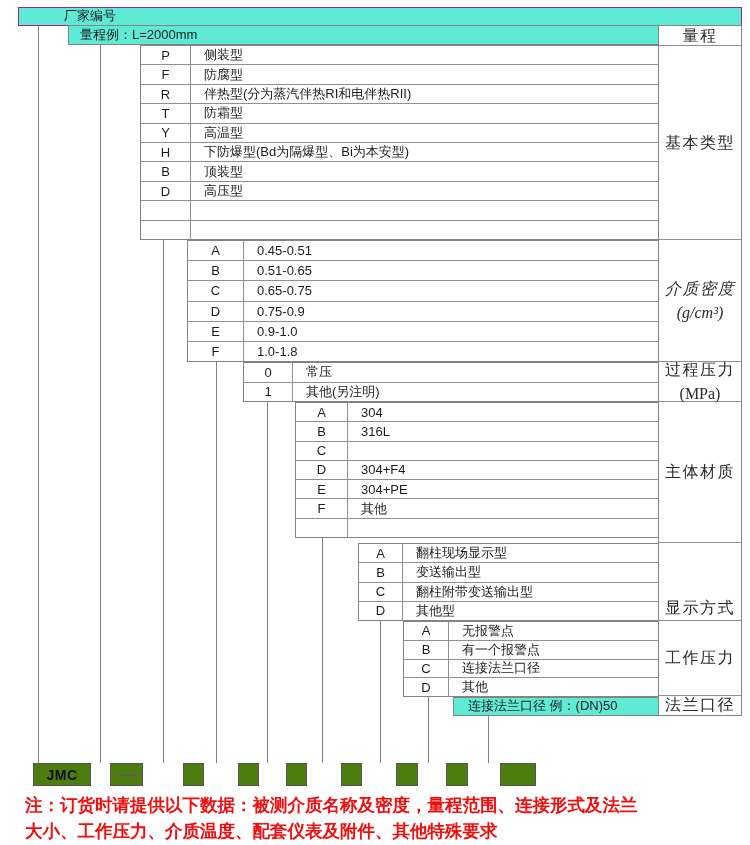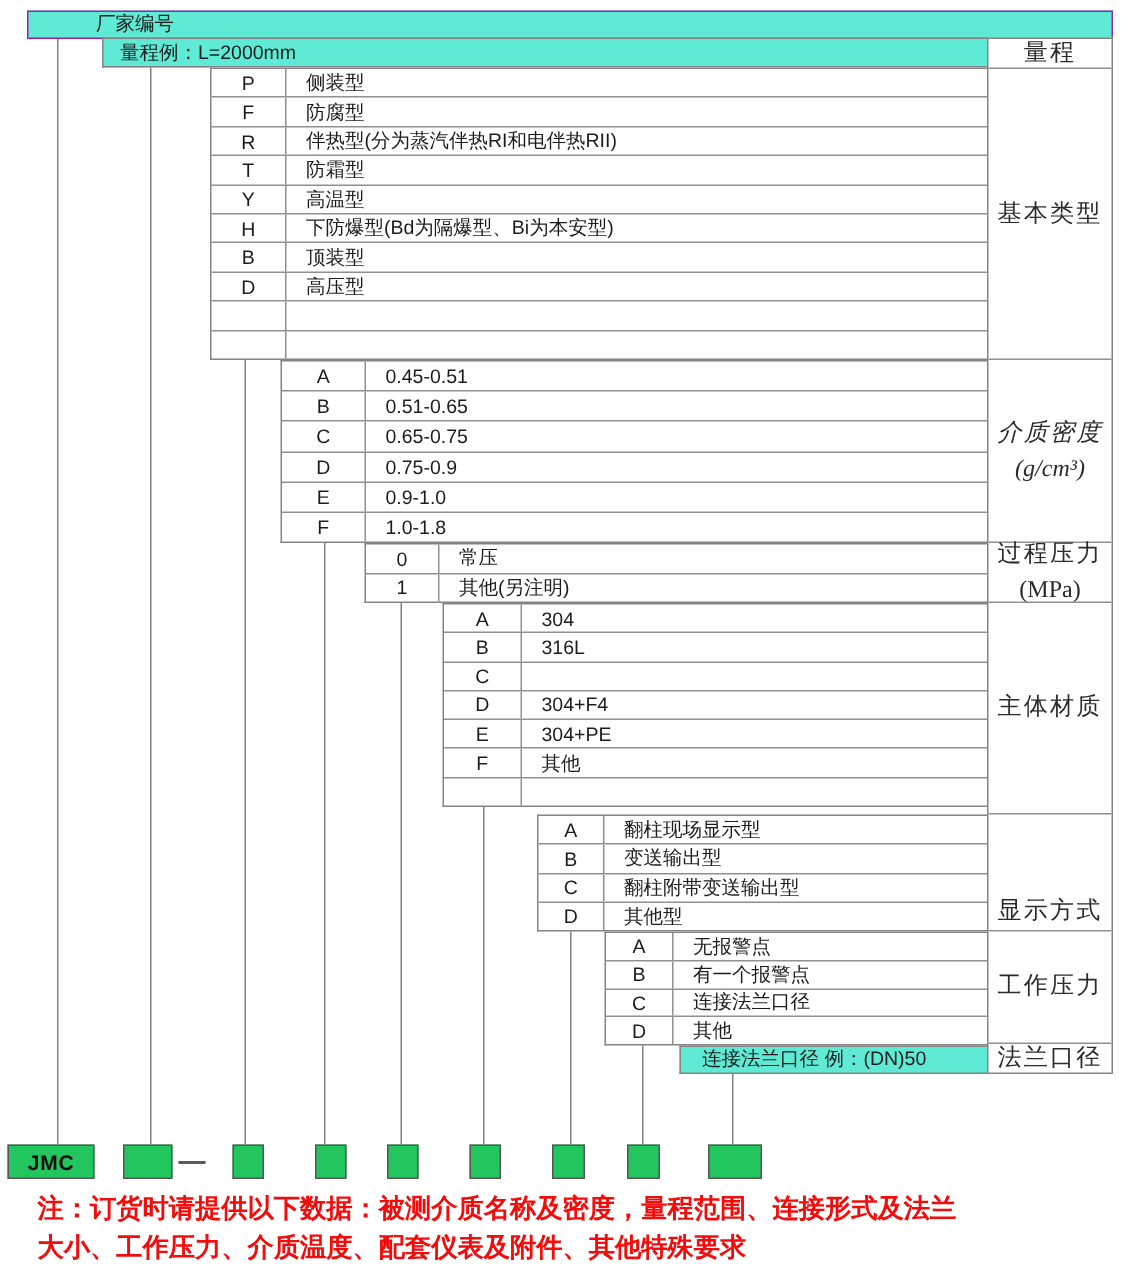--- a/index.html
+++ b/index.html
@@ -22,21 +22,21 @@
   .labels { position:absolute; left:658px; top:25px; width:84px; height:691px; background:#fff;
             border:1px solid #848484; display:flex; flex-direction:column;
             font-family:"Liberation Serif","DejaVu Serif",serif; font-size:16px; color:#2b2b2b; }
   .labels .lcell { flex:none; border-bottom:1px solid #909090; display:flex; flex-direction:column;
                    align-items:center; justify-content:center; text-align:center;
                    letter-spacing:1.5px; line-height:1.5; }
   .labels .lcell:last-child { border-bottom:none; }
 
   .vline { position:absolute; width:1px; background:#828282; }
 
-  .bbox { position:absolute; top:763px; height:23px; background:#22c55e; border:1px solid #565656; }
+  .bbox { position:absolute; top:763px; height:23px; background:#4d7c0f; border:1px solid #565656;margin-left:28px; }
   .jmc  { display:flex; align-items:center; justify-content:center;
           font-weight:bold; font-size:14px; color:#101010; letter-spacing:0.5px; }
   .dash { position:absolute; left:119px; top:774px; width:18px; height:2px; background:#5a5a5a; }
 
   .note { position:absolute; left:25px; top:792px; width:740px; font-weight:bold;
           font-size:17.5px; line-height:26px; white-space:nowrap; }
 </style>
 </head>
 <body>
 

